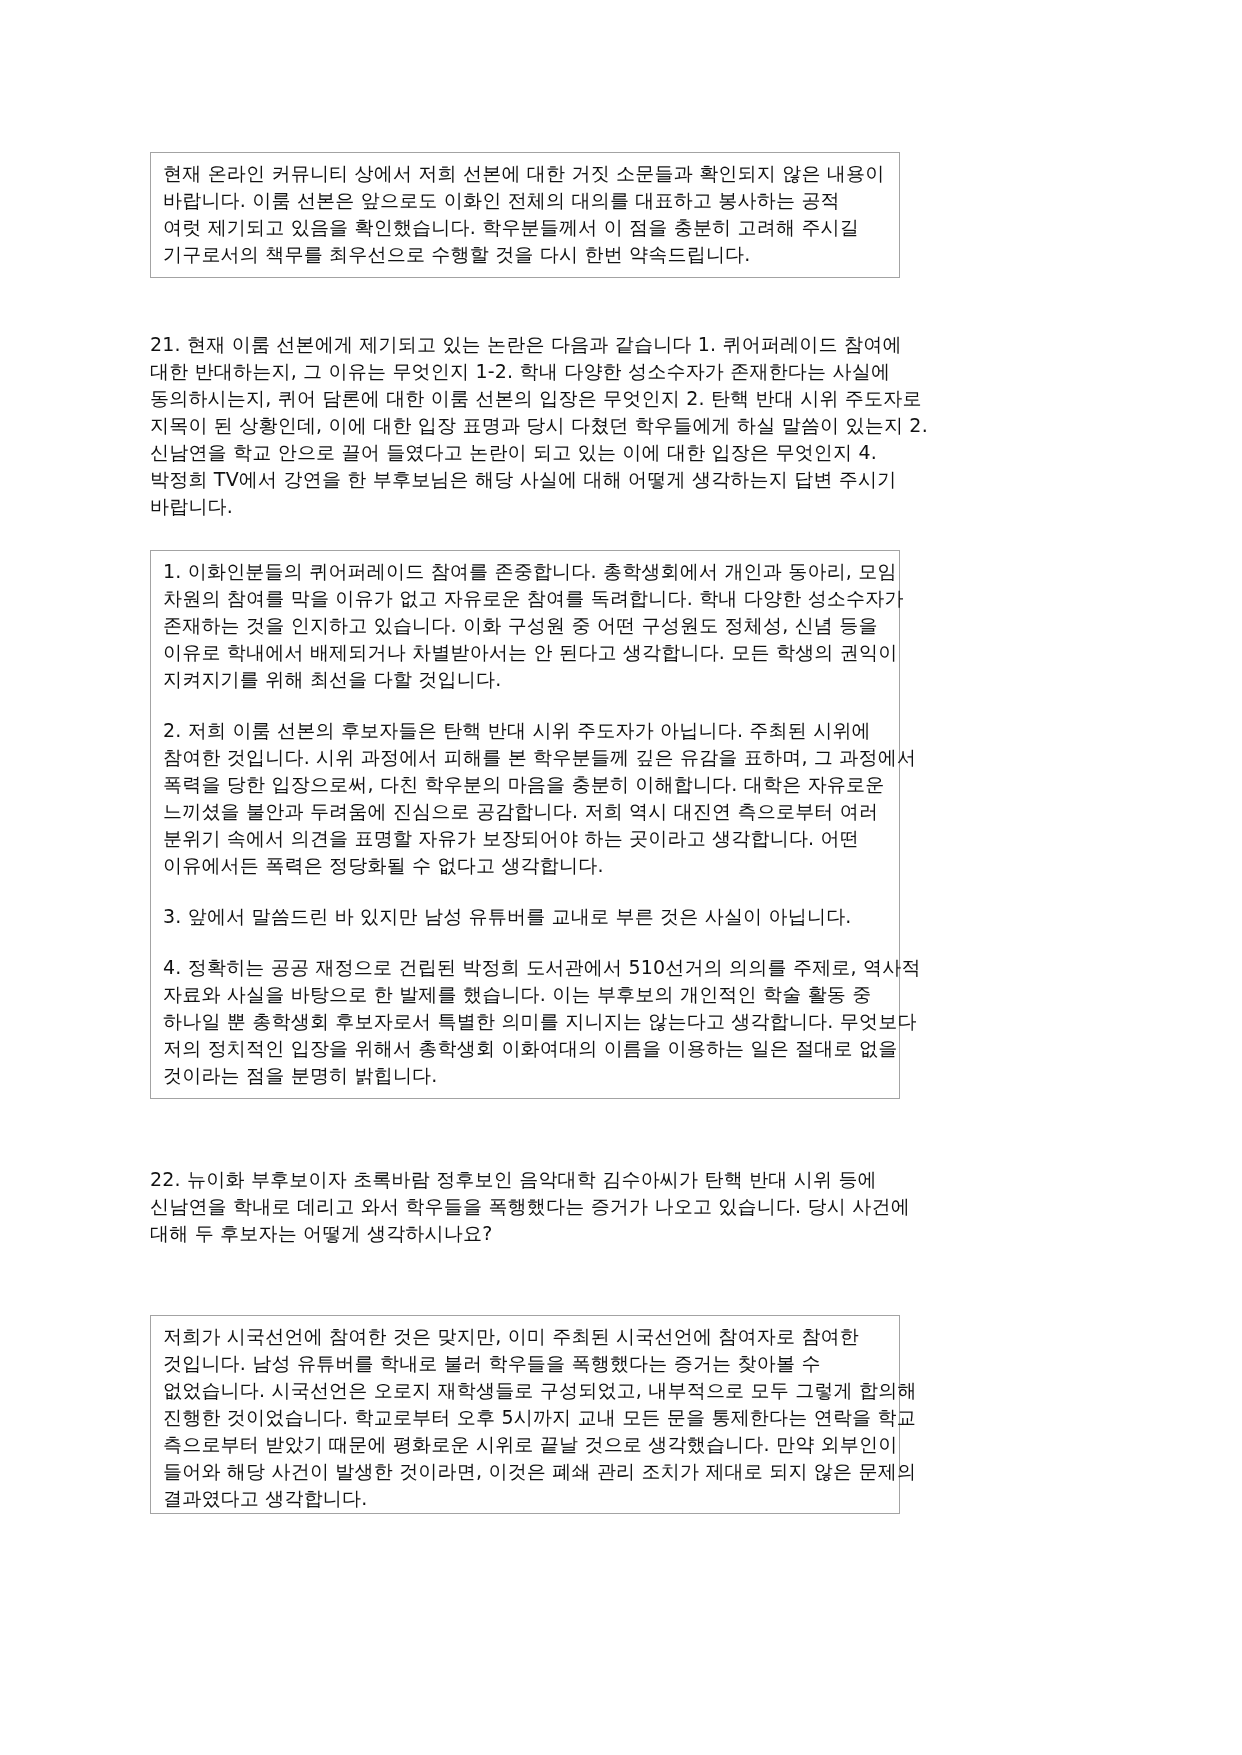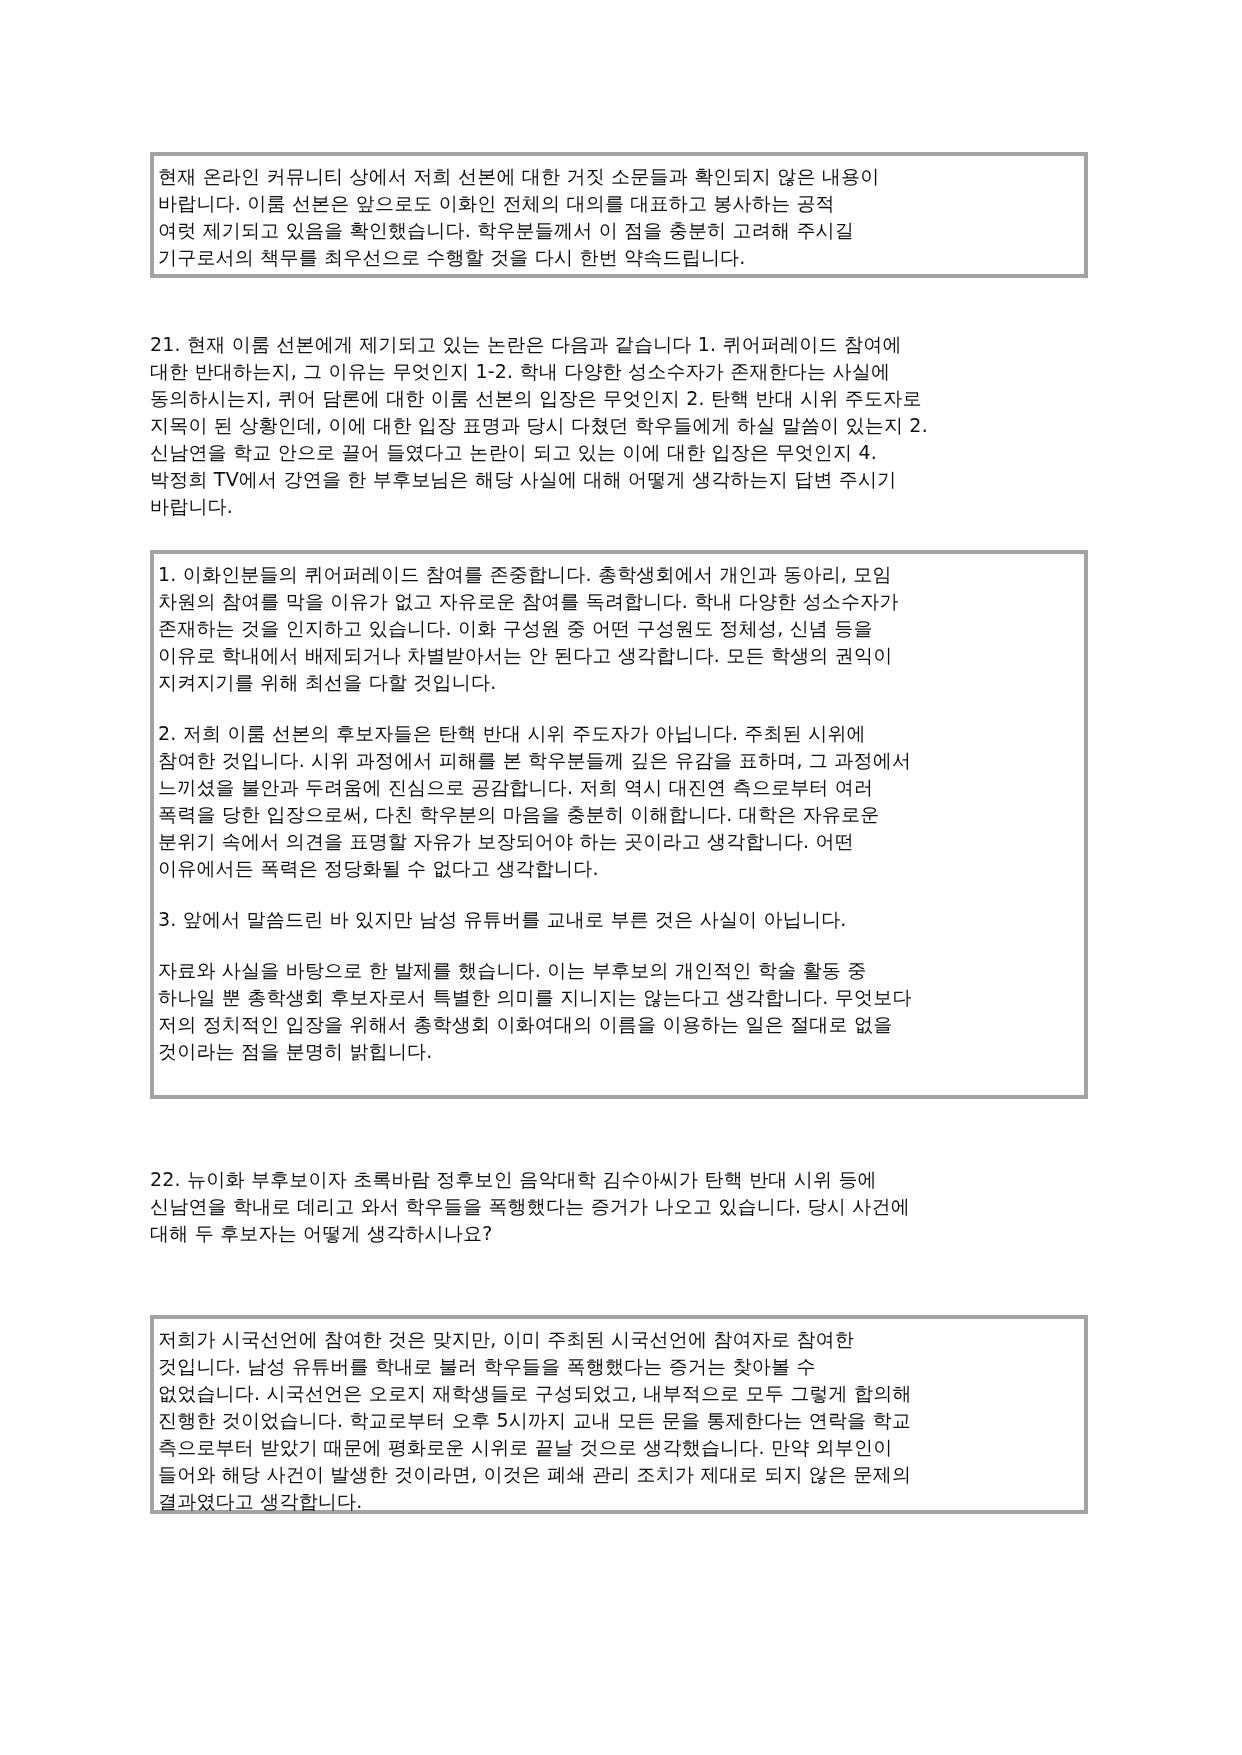--- a/index.html
+++ b/index.html
@@ -17,24 +17,24 @@
     }
     .page {
       position: absolute;
       left: 0; top: 0;
       width: 1242px;
       height: 1755px;
     }
     .box {
       position: absolute;
       left: 150px;
-      width: 938px;
+      width: 750px;
       box-sizing: border-box;
-      border: 4px solid #a3a3a3;
-      padding: 7px 12px 6px 4px;
+      border: 1px solid #a3a3a3;
+      padding: 7px 12px 6px 12px;
     }
     .line {
       display: block;
       white-space: nowrap;
       font-size: 19px;
       line-height: 27px;
       letter-spacing: 0.2px;
       color: #111111;
     }
     .question {
@@ -79,31 +79,32 @@
       <span class="line">1. 이화인분들의 퀴어퍼레이드 참여를 존중합니다. 총학생회에서 개인과 동아리, 모임</span>
       <span class="line">차원의 참여를 막을 이유가 없고 자유로운 참여를 독려합니다. 학내 다양한 성소수자가</span>
       <span class="line">존재하는 것을 인지하고 있습니다. 이화 구성원 중 어떤 구성원도 정체성, 신념 등을</span>
       <span class="line">이유로 학내에서 배제되거나 차별받아서는 안 된다고 생각합니다. 모든 학생의 권익이</span>
       <span class="line">지켜지기를 위해 최선을 다할 것입니다.</span>
     </div>
     <span class="gap"></span>
     <div>
       <span class="line">2. 저희 이룸 선본의 후보자들은 탄핵 반대 시위 주도자가 아닙니다. 주최된 시위에</span>
       <span class="line">참여한 것입니다. 시위 과정에서 피해를 본 학우분들께 깊은 유감을 표하며, 그 과정에서</span>
+      <span class="line">폭력을 당한 입장으로써, 다친 학우분의 마음을 충분히 이해합니다. 대학은 자유로운</span>
       <span class="line">느끼셨을 불안과 두려움에 진심으로 공감합니다. 저희 역시 대진연 측으로부터 여러</span>
-      <span class="line">폭력을 당한 입장으로써, 다친 학우분의 마음을 충분히 이해합니다. 대학은 자유로운</span>
       <span class="line">분위기 속에서 의견을 표명할 자유가 보장되어야 하는 곳이라고 생각합니다. 어떤</span>
       <span class="line">이유에서든 폭력은 정당화될 수 없다고 생각합니다.</span>
     </div>
     <span class="gap"></span>
     <div>
       <span class="line">3. 앞에서 말씀드린 바 있지만 남성 유튜버를 교내로 부른 것은 사실이 아닙니다.</span>
     </div>
     <span class="gap"></span>
     <div>
+      <span class="line">4. 정확히는 공공 재정으로 건립된 박정희 도서관에서 510선거의 의의를 주제로, 역사적</span>
       <span class="line">자료와 사실을 바탕으로 한 발제를 했습니다. 이는 부후보의 개인적인 학술 활동 중</span>
       <span class="line">하나일 뿐 총학생회 후보자로서 특별한 의미를 지니지는 않는다고 생각합니다. 무엇보다</span>
       <span class="line">저의 정치적인 입장을 위해서 총학생회 이화여대의 이름을 이용하는 일은 절대로 없을</span>
       <span class="line">것이라는 점을 분명히 밝힙니다.</span>
     </div>
   </div>
 
   <div class="question" id="q22">
     <span class="line">22. 뉴이화 부후보이자 초록바람 정후보인 음악대학 김수아씨가 탄핵 반대 시위 등에</span>
     <span class="line">신남연을 학내로 데리고 와서 학우들을 폭행했다는 증거가 나오고 있습니다. 당시 사건에</span>

